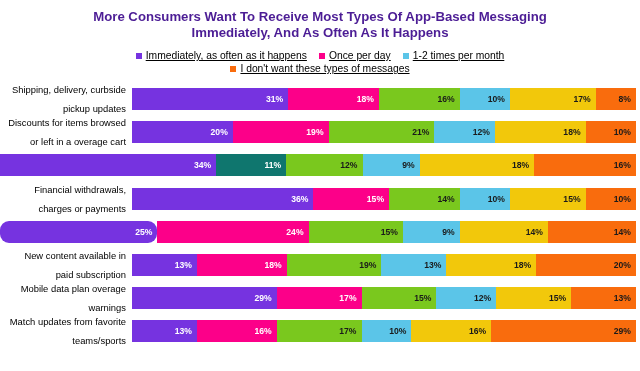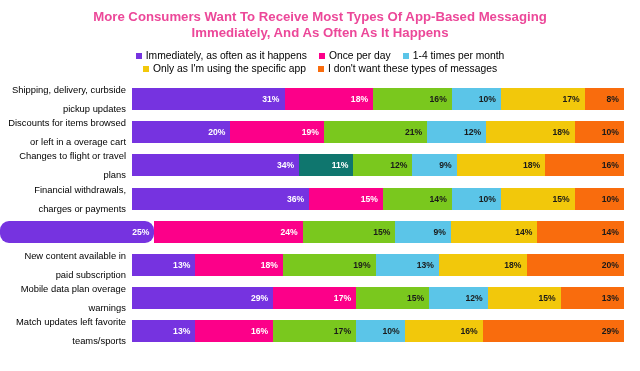--- a/index.html
+++ b/index.html
@@ -24,41 +24,42 @@
   
   .title-block {
     padding: 9px 42px 0 42px;
     text-align: center;
   }
   .chart-title {
     font-size: 13.2px;
     font-weight: bold;
     line-height: 15.5px;
     letter-spacing: 0px;
-    color: #ec4899;
+    color: #4c1d95;
   }
 
   
   .legend {
     margin-top: 10px;
     padding: 0 12px;
   }
   .legend-row {
     display: flex;
     flex-wrap: nowrap;
     justify-content: center;
     align-items: center;
     line-height: 12px;
     margin-bottom: 1px;
   }
   .legend-item {
     display: flex;
     align-items: center;
     white-space: nowrap;
     margin: 0 6px;
+    text-decoration: underline;
   }
   .legend-swatch {
     width: 6px;
     height: 6px;
     flex: 0 0 6px;
     margin-right: 4px;
     display: inline-block;
   }
   .legend-label {
     font-size: 10.3px;
@@ -89,21 +90,21 @@
     text-align: right;
     font-size: 9.4px;
     line-height: 19px;
     color: #000;
     white-space: pre-line;
   }
   .bar-track {
     flex: 1 1 auto;
     height: 22px;
     display: flex;
-    margin-right: 16px;
+    margin-right: 4px;
   }
   .seg {
     height: 22px;
     display: flex;
     align-items: center;
     justify-content: flex-end;
     box-sizing: border-box;
     padding-right: 5px;
     font-size: 8.6px;
     font-weight: bold;
@@ -129,28 +130,24 @@
         <div class="legend-item">
           <span class="legend-swatch" style="background: rgb(118, 51, 224);"></span>
           <span class="legend-label">Immediately, as often as it happens</span>
         </div>
         <div class="legend-item">
           <span class="legend-swatch" style="background: rgb(252, 0, 137);"></span>
           <span class="legend-label">Once per day</span>
         </div>
         <div class="legend-item">
           <span class="legend-swatch" style="background: rgb(91, 197, 232);"></span>
-          <span class="legend-label">1-4 times per month</span>
+          <span class="legend-label">1-2 times per month</span>
         </div>
       </div>
     <div class="legend-row" id="legend-row-2">
-        <div class="legend-item">
-          <span class="legend-swatch" style="background: rgb(242, 200, 11);"></span>
-          <span class="legend-label">Only as I'm using the specific app</span>
-        </div>
         <div class="legend-item">
           <span class="legend-swatch" style="background: rgb(249, 108, 13);"></span>
           <span class="legend-label">I don't want these types of messages</span>
         </div>
       </div>
   </div>
 
   <div class="plot" id="plot-area">
       <div class="bar-row">
         <div class="cat-label">Shipping, delivery, curbside
@@ -194,22 +191,20 @@
           </div>
           <div class="seg dark-text" style="background: rgb(242, 200, 11); flex: 0 0 18%;">
             <span>18%</span>
           </div>
           <div class="seg dark-text" style="background: rgb(249, 108, 13); flex: 0 0 10%;">
             <span>10%</span>
           </div>
         </div>
       </div>
       <div class="bar-row">
-        <div class="cat-label">Changes to flight or travel
-plans</div>
         <div class="bar-track">
           <div class="seg light-text" style="background: rgb(118, 51, 224); flex: 0 0 34%;">
             <span>34%</span>
           </div>
           <div class="seg light-text" style="background: #0f766e; flex: 0 0 11%;">
             <span>11%</span>
           </div>
           <div class="seg dark-text" style="background: rgb(122, 200, 30); flex: 0 0 12%;">
             <span>12%</span>
           </div>
@@ -312,21 +307,21 @@
           </div>
           <div class="seg dark-text" style="background: rgb(242, 200, 11); flex: 0 0 14.8515%;">
             <span>15%</span>
           </div>
           <div class="seg dark-text" style="background: rgb(249, 108, 13); flex: 0 0 12.8713%;">
             <span>13%</span>
           </div>
         </div>
       </div>
       <div class="bar-row">
-        <div class="cat-label">Match updates left favorite
+        <div class="cat-label">Match updates from favorite
 teams/sports</div>
         <div class="bar-track">
           <div class="seg light-text" style="background: rgb(118, 51, 224); flex: 0 0 12.8713%;">
             <span>13%</span>
           </div>
           <div class="seg light-text" style="background: rgb(252, 0, 137); flex: 0 0 15.8416%;">
             <span>16%</span>
           </div>
           <div class="seg dark-text" style="background: rgb(122, 200, 30); flex: 0 0 16.8317%;">
             <span>17%</span>

